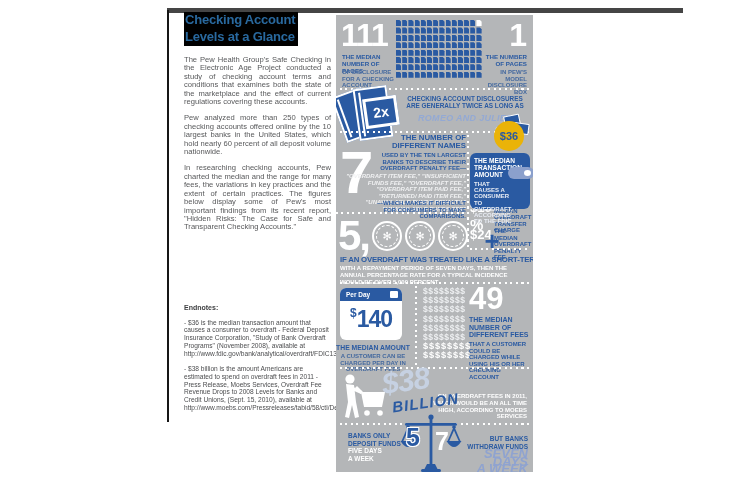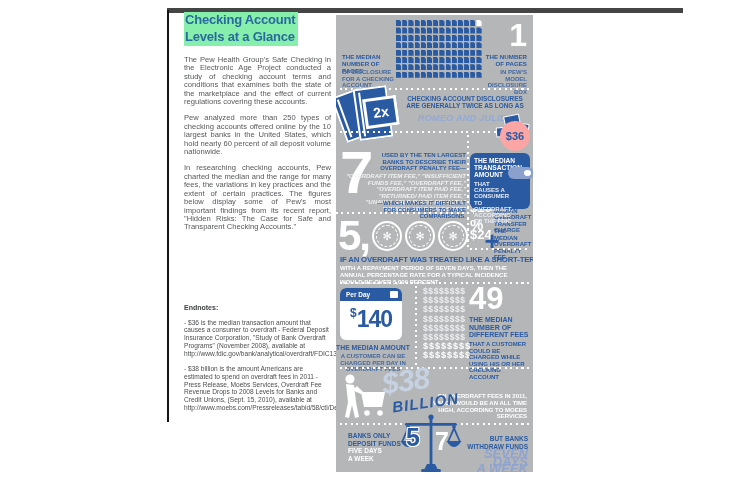--- a/index.html
+++ b/index.html
@@ -7,21 +7,21 @@
           font-family:"Liberation Sans",sans-serif;-webkit-font-smoothing:antialiased;}
   .abs{position:absolute;}
 
   
   .topbar{left:167px;top:8px;width:516px;height:5px;background:#454545;}
   .leftline{left:167px;top:10px;width:2px;height:412px;background:#161616;}
 
   
   .article{left:184px;top:12px;width:147px;color:#57585a;}
   .title{font-size:13px;font-weight:bold;line-height:16px;color:#29699f;letter-spacing:-0.2px;}
-  .title .hl{background:#86efac;padding:0 3px 1px 1px;display:inline-block;}
+  .title .hl{background:#000000;padding:0 3px 1px 1px;display:inline-block;}
   .para{font-size:7.6px;line-height:8.4px;text-align:justify;margin-top:8px;}
   .para.first{margin-top:10px;}
   .endnotes-h{font-size:7px;font-weight:bold;margin-top:72px;color:#3f4042;}
   .endnote{font-size:6.6px;line-height:7.7px;margin-top:8px;color:#4c4d4f;}
 
   
   .panel{left:336px;top:15px;width:197px;height:457px;background:#b4b6b8;overflow:hidden;}
   .blue{color:#2a5aa2;}
   .white{color:#ffffff;}
   .peri{color:#8fa3d0;}
@@ -58,21 +58,21 @@
   
   .n7{left:4px;top:128px;font-size:60px;}
   .s3-head{left:42px;top:119px;width:88px;text-align:right;font-size:7.8px;line-height:8.4px;}
   .s3-sub{left:42px;top:137px;width:88px;text-align:right;font-size:6px;line-height:6.6px;font-weight:bold;}
   .s3-list{left:4px;top:158px;width:126px;text-align:right;font-size:6px;line-height:6.5px;
            font-style:italic;font-weight:bold;color:#f0f1f2;}
   .s3-foot{left:28px;top:185px;width:102px;text-align:right;font-size:6px;line-height:6.6px;font-weight:bold;}
 
   
   .bill{position:absolute;background:#2a5aa2;border:1px solid #fff;border-radius:1px;}
-  .coin36{left:164px;top:106px;width:30px;height:30px;background:#fca5a5;border-radius:50%;
+  .coin36{left:158px;top:106px;width:30px;height:30px;background:#eab308;border-radius:50%;
           display:flex;align-items:center;justify-content:center;font-size:11px;font-weight:bold;color:#2a5aa2;z-index:3;}
   .bluebox{left:134px;top:138px;width:60px;height:56px;background:#2a5aa2;border-radius:6px;z-index:2;
            padding:4px 4px;box-sizing:border-box;color:#fff;}
   .bluebox .bb1{font-size:6.6px;line-height:7.2px;font-weight:bold;width:46px;}
   .bluebox .bb2{font-size:6px;line-height:6.3px;margin-top:2px;width:40px;font-weight:bold;color:#e8ecf4;}
   .wallet{left:172px;top:152px;width:26px;height:12px;background:#8ba0cc;border-radius:6px;z-index:4;}
   .wallet:after{content:"";position:absolute;right:3px;top:3px;width:7px;height:6px;background:#fff;border-radius:50%;}
   .feeval{font-size:13px;font-weight:bold;color:#fff;line-height:1;}
   .v10{left:134px;top:186px;}
   .l10{left:158px;top:186px;width:36px;font-size:6px;line-height:6.6px;font-weight:bold;}
@@ -139,20 +139,21 @@
     <div class="para first">The Pew Health Group's Safe Checking in the Electronic Age Project conducted a study of checking account terms and conditions that examines both the state of the marketplace and the effect of current regulations covering these accounts.</div>
     <div class="para">Pew analyzed more than 250 types of checking accounts offered online by the 10 largest banks in the United States, which hold nearly 60 percent of all deposit volume nationwide.</div>
     <div class="para">In researching checking accounts, Pew charted the median and the range for many fees, the variations in key practices and the extent of certain practices. The figures below display some of Pew's most important findings from its recent report, "Hidden Risks:  The Case for Safe and Transparent Checking Accounts."</div>
     <div class="endnotes-h">Endnotes:</div>
     <div class="endnote">- $36 is the median transaction amount that causes a consumer to overdraft - Federal Deposit Insurance Corporation, "Study of Bank Overdraft Programs" (November 2008), available at http://www.fdic.gov/bank/analytical/overdraft/FDIC138_Report_Final_v508.pdf.</div>
     <div class="endnote">- $38 billion is the amount Americans are estimated to spend on overdraft fees in 2011 - Press Release, Moebs Services, Overdraft Fee Revenue Drops to 2008 Levels for Banks and Credit Unions, (Sept. 15, 2010), available at http://www.moebs.com/Pressreleases/tabid/58/ctl/Details/mid/380/ItemID/193/Default.aspx.</div>
   </div>
 
   <div class="abs panel">
 
+    <div class="abs bignum n111">111</div>
     <div class="abs lbl s1-label">THE MEDIAN NUMBER OF PAGES</div>
     <div class="abs s1-sub">OF DISCLOSURE FOR A CHECKING ACCOUNT</div>
     <div class="abs docgrid">
         <div class="doc"></div>
         <div class="doc"></div>
         <div class="doc"></div>
         <div class="doc"></div>
         <div class="doc"></div>
         <div class="doc"></div>
         <div class="doc"></div>
@@ -273,20 +274,21 @@
       <div class="book front"></div>
       <div class="badge2x">2x</div>
     </div>
     <div class="abs lbl s2-text">CHECKING ACCOUNT DISCLOSURES ARE GENERALLY TWICE AS LONG AS</div>
     <div class="abs s2-romeo">ROMEO AND JULIET</div>
 
     <div class="dotted-h" style="left:4px;top:116px;width:189px;"></div>
     <div class="dotted-v" style="left:131px;top:120px;height:112px;"></div>
 
     <div class="abs bignum n7">7</div>
+    <div class="abs lbl s3-head">THE NUMBER OF DIFFERENT NAMES</div>
     <div class="abs blue s3-sub">USED BY THE TEN LARGEST BANKS TO DESCRIBE THEIR OVERDRAFT PENALTY FEE—</div>
     <div class="abs s3-list">"OVERDRAFT ITEM FEE," "INSUFFICIENT FUNDS FEE," "OVERDRAFT FEE," "OVERDRAFT ITEM PAID FEE," "RETURNED/ PAID ITEM FEE," "UNAVAILABLE FUNDS PENALTY," "UNAVAILABLE FUNDS FEE"</div>
     <div class="abs blue s3-foot">—WHICH MAKES IT DIFFICULT FOR CONSUMERS TO MAKE COMPARISONS.</div>
     <div class="dotted-h" style="left:0px;top:197px;width:128px;"></div>
 
     <div class="bill" style="left:168px;top:100px;width:14px;height:9px;transform:rotate(-12deg);"></div>
     <div class="bill" style="left:177px;top:108px;width:14px;height:9px;transform:rotate(8deg);"></div>
     <div class="bill" style="left:160px;top:112px;width:13px;height:8px;transform:rotate(-4deg);"></div>
     <div class="abs coin36">$36</div>
     <div class="abs bluebox">

